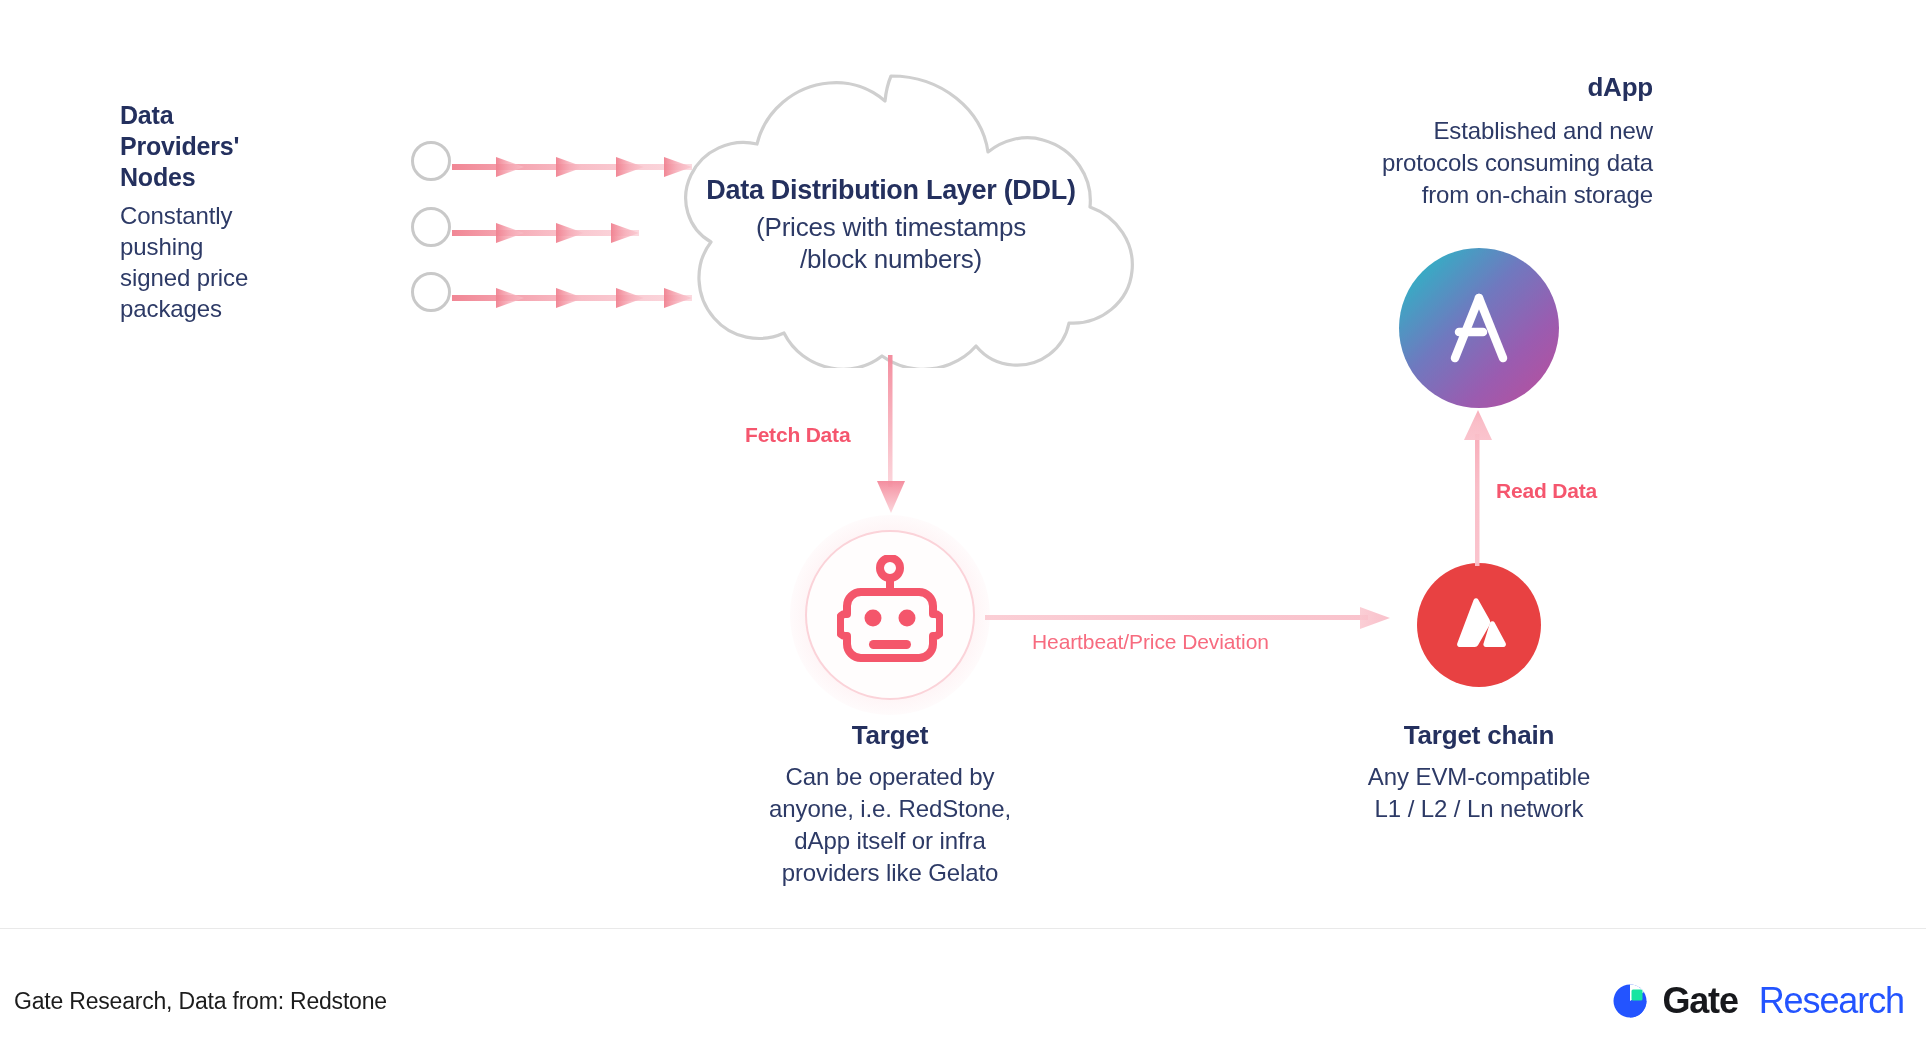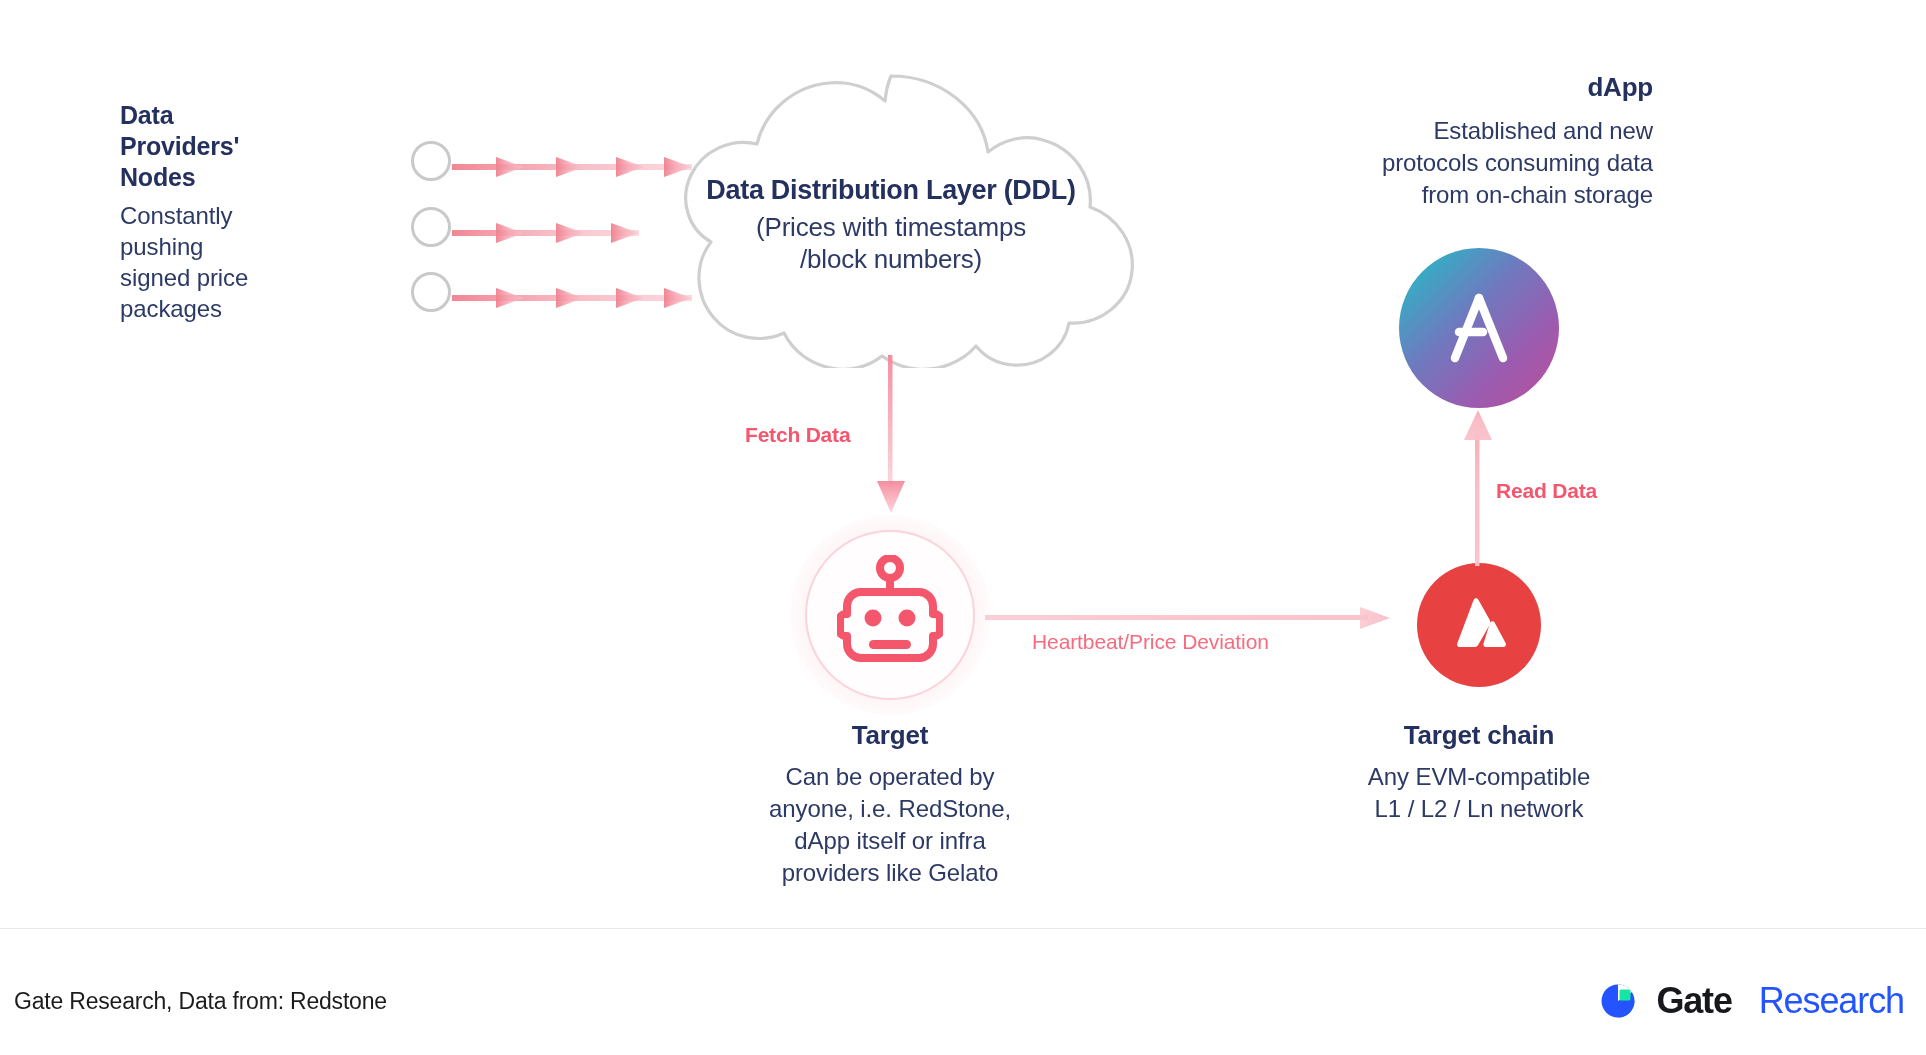--- a/index.html
+++ b/index.html
@@ -151,21 +151,21 @@
     font-size: 23px;
     color: #1c1c1c;
     letter-spacing: -0.2px;
   }
   .brand {
     position: absolute;
     right: 22px;
     top: 980px;
     display: flex;
     align-items: center;
-    gap: 18px;
+    gap: 12px;
   }
   .brand-gate {
     font-size: 36px;
     font-weight: bold;
     color: #17181c;
     letter-spacing: -1.2px;
   }
   .brand-research {
     font-size: 36px;
     font-weight: normal;

